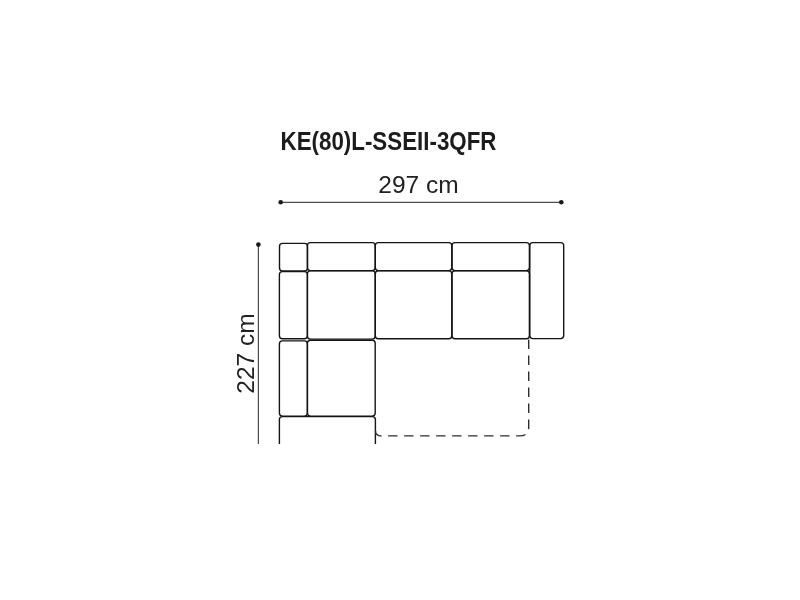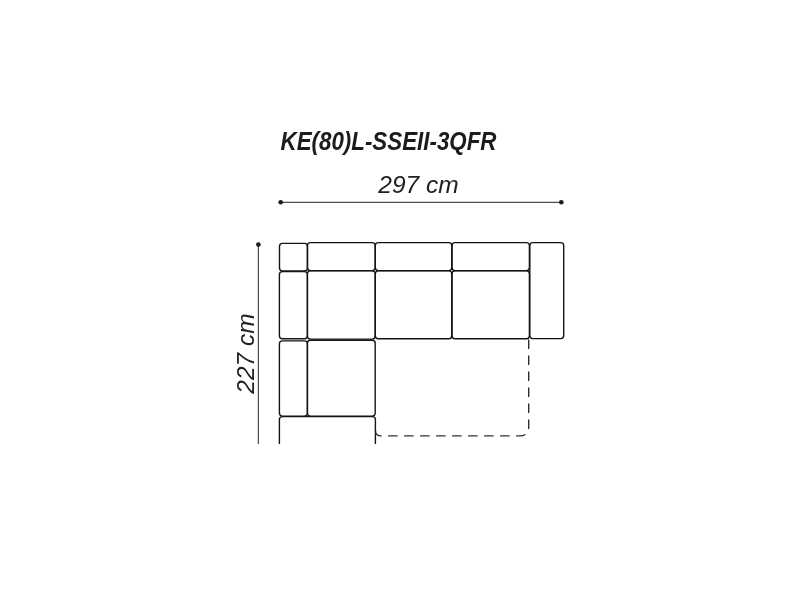--- a/index.html
+++ b/index.html
@@ -1,16 +1,16 @@
 <!DOCTYPE html>
 <html><head>
 <meta charset="utf-8">
 <style>
   html,body{margin:0;padding:0;background:#ffffff;}
-  .page{width:800px;height:444px;position:relative;background:#ffffff;overflow:hidden;font-style:italic;}
+  .page{width:800px;height:444px;position:relative;background:#ffffff;overflow:hidden;}
   svg{display:block;}
   text{font-family:"Liberation Sans", sans-serif;}
 </style>
 </head>
 <body>
 <div class="page">
 <svg width="800" height="600" viewBox="0 0 800 600" xmlns="http://www.w3.org/2000/svg">
 
   <rect x="0" y="0" width="800" height="600" fill="#ffffff"></rect>
 

